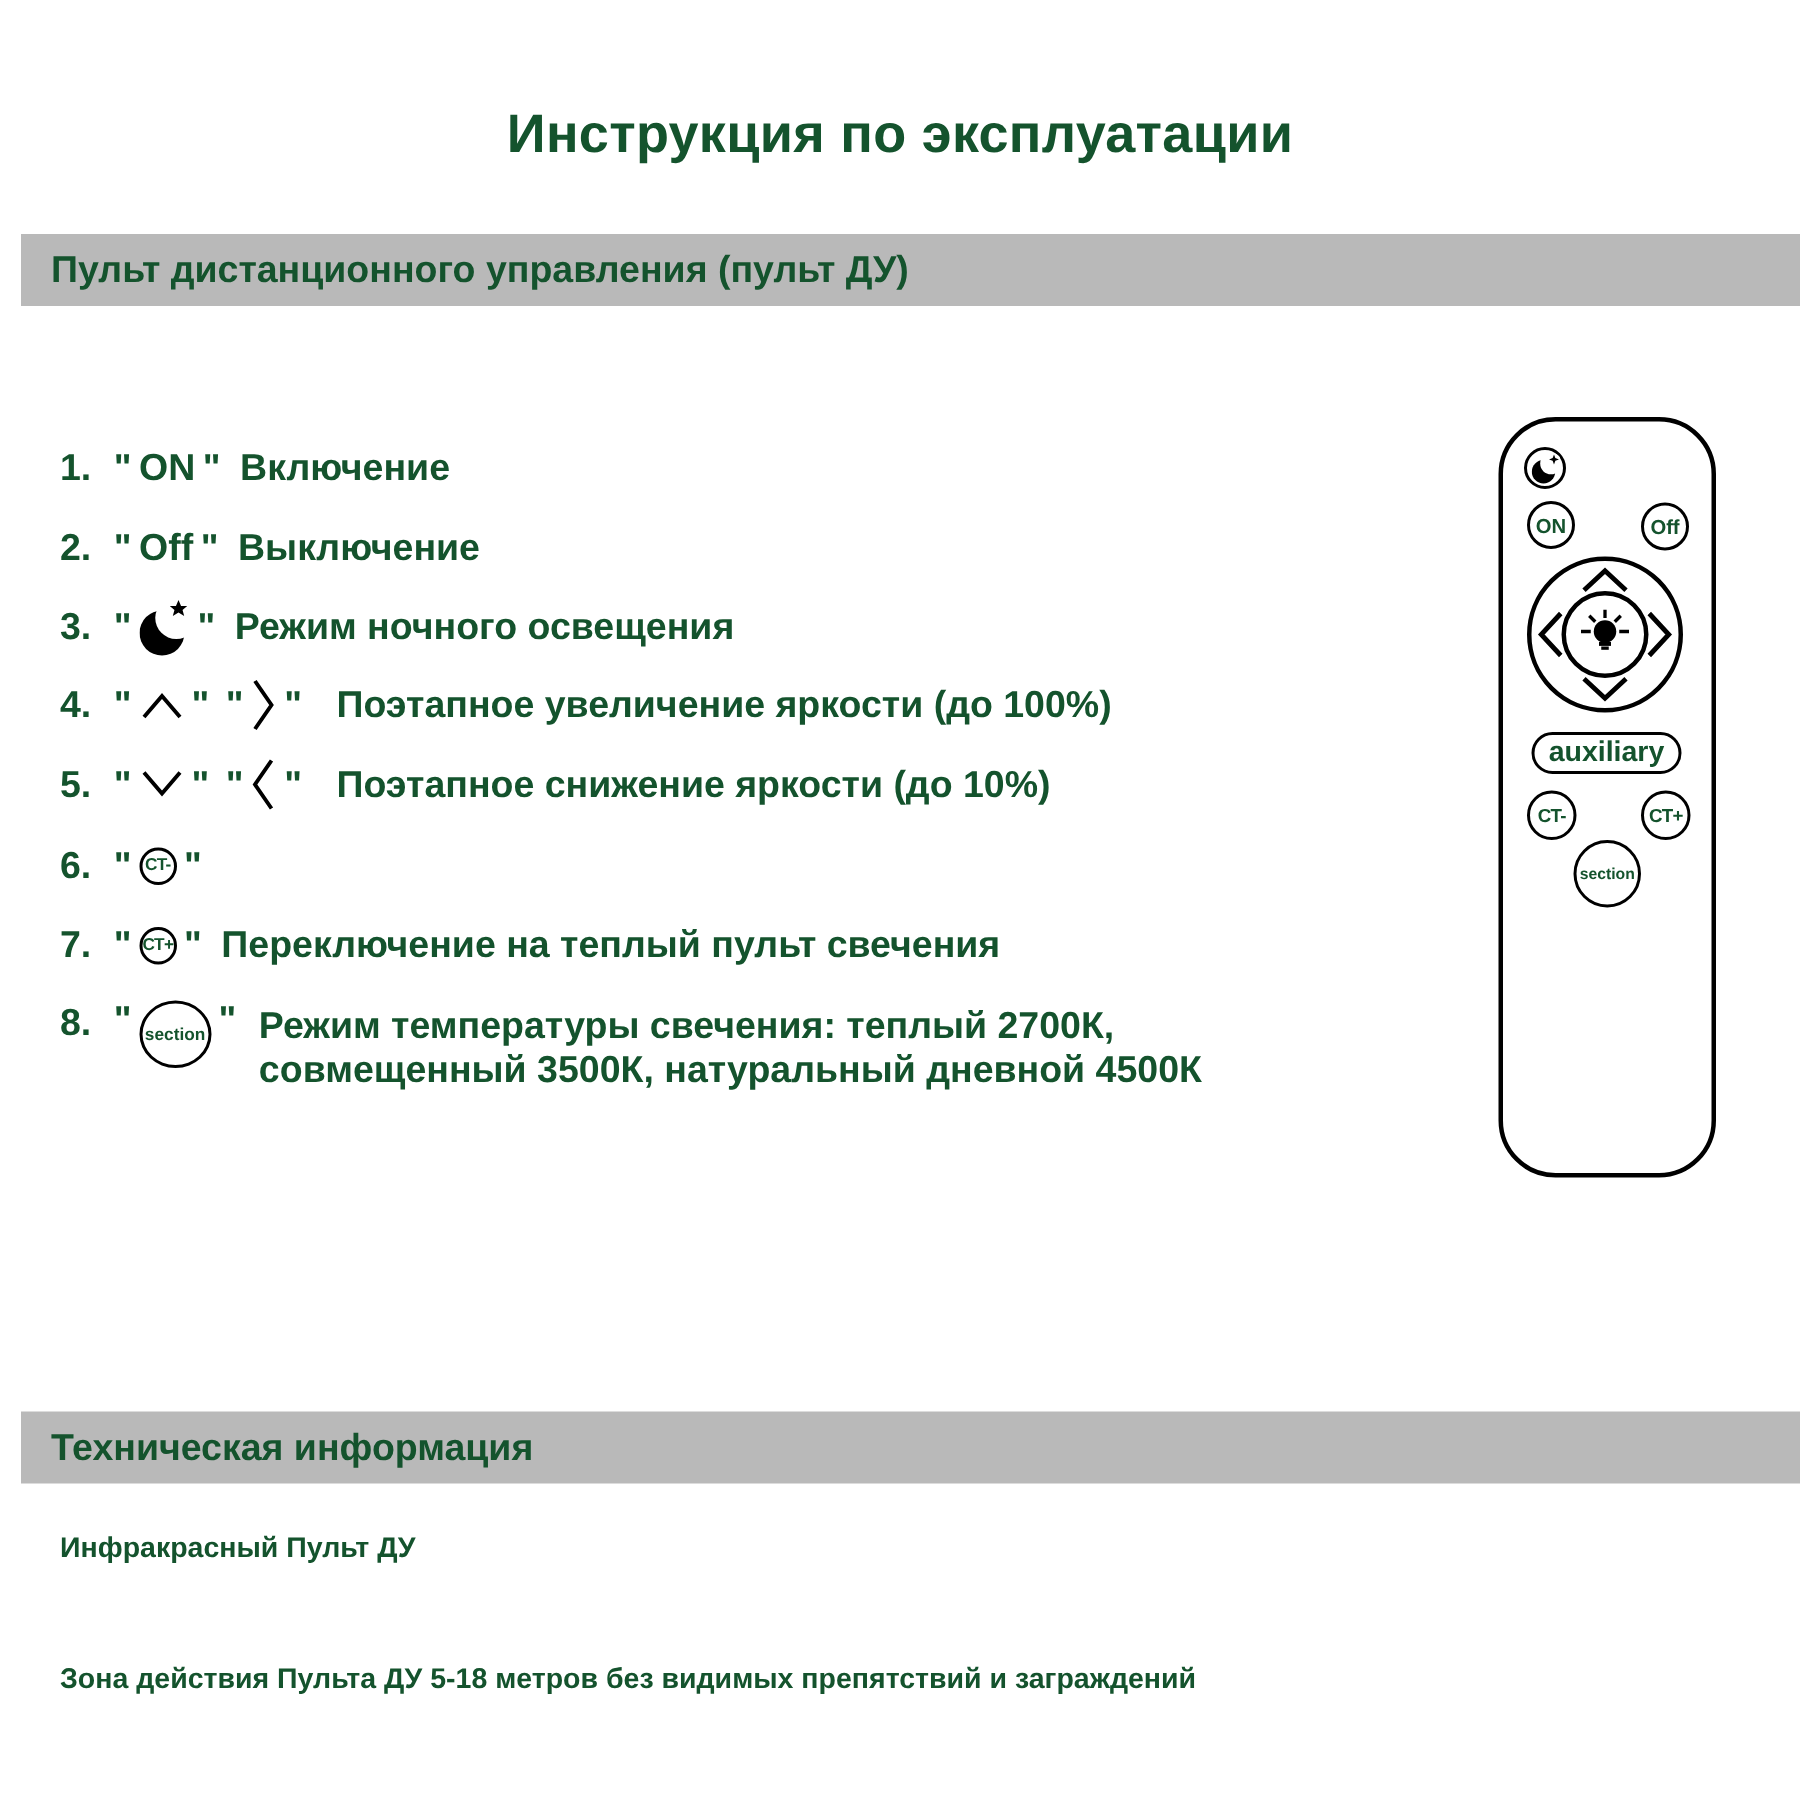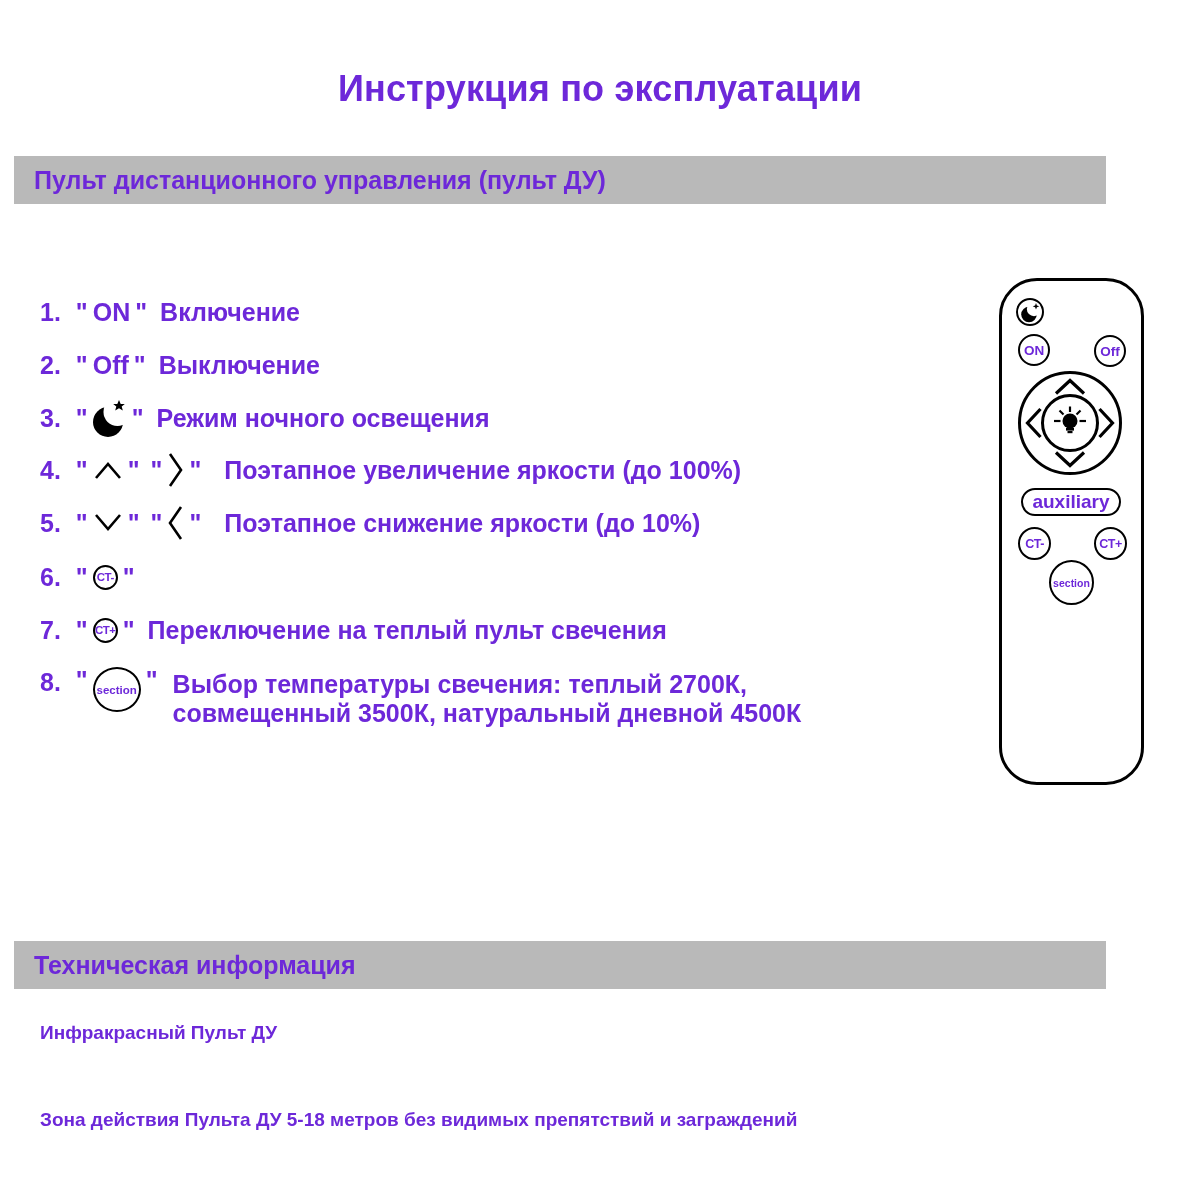--- a/index.html
+++ b/index.html
@@ -3,34 +3,34 @@
 <meta charset="utf-8">
 <style>
   * { margin: 0; padding: 0; box-sizing: border-box; }
   html, body { background: #ffffff; }
   .page {
     position: relative;
     width: 1200px;
     height: 1200px;
     background: #ffffff;
     font-family: "Liberation Sans", "DejaVu Sans", sans-serif;
-    color: #6d28d9;
+    color: #14532d;
     overflow: hidden;
   }
   .page-title {
     position: absolute;
     top: 68px; left: 0; width: 1200px;
     text-align: center;
     font-size: 36px;
     font-weight: 700;
     letter-spacing: 0.2px;
   }
   .section-bar {
     position: absolute;
-    left: 14px; width: 1092px; height: 48px;
+    left: 14px; width: 1186px; height: 48px;
     background: #b9b9b9;
     display: flex; align-items: center;
     padding-left: 20px;
     font-size: 25px;
     font-weight: 700;
   }
   .bar-remote { top: 156px; }
   .bar-tech   { top: 941px; }
 
   
@@ -198,21 +198,21 @@
     <span class="q">"</span>
     <span class="desc">Переключение на теплый пульт свечения</span>
   </div>
 
   <div class="item item8" style="top:664px;">
     <span class="num" style="margin-top:4px;">8.</span>
     <span class="q">"</span>
     <span class="badge badge-section" style="margin-top:3px;">section</span>
     <span class="q">"</span>
     <span class="desc2">
-      <span style="display:block;">Выбор температуры свечения: теплый 2700К,</span>
+      <span style="display:block;">Режим температуры свечения: теплый 2700К,</span>
       <span style="display:block;">совмещенный 3500К, натуральный дневной 4500К</span>
     </span>
   </div>
 
   <div class="remote">
     <div class="rc-btn rc-moon">
       <span class="glyph-icon">
         <svg width="19" height="21" viewBox="0 0 19 21">
           <circle cx="8" cy="12.5" r="7.8" fill="#000"></circle>
           <circle cx="13" cy="7" r="7.2" fill="#fff"></circle>

